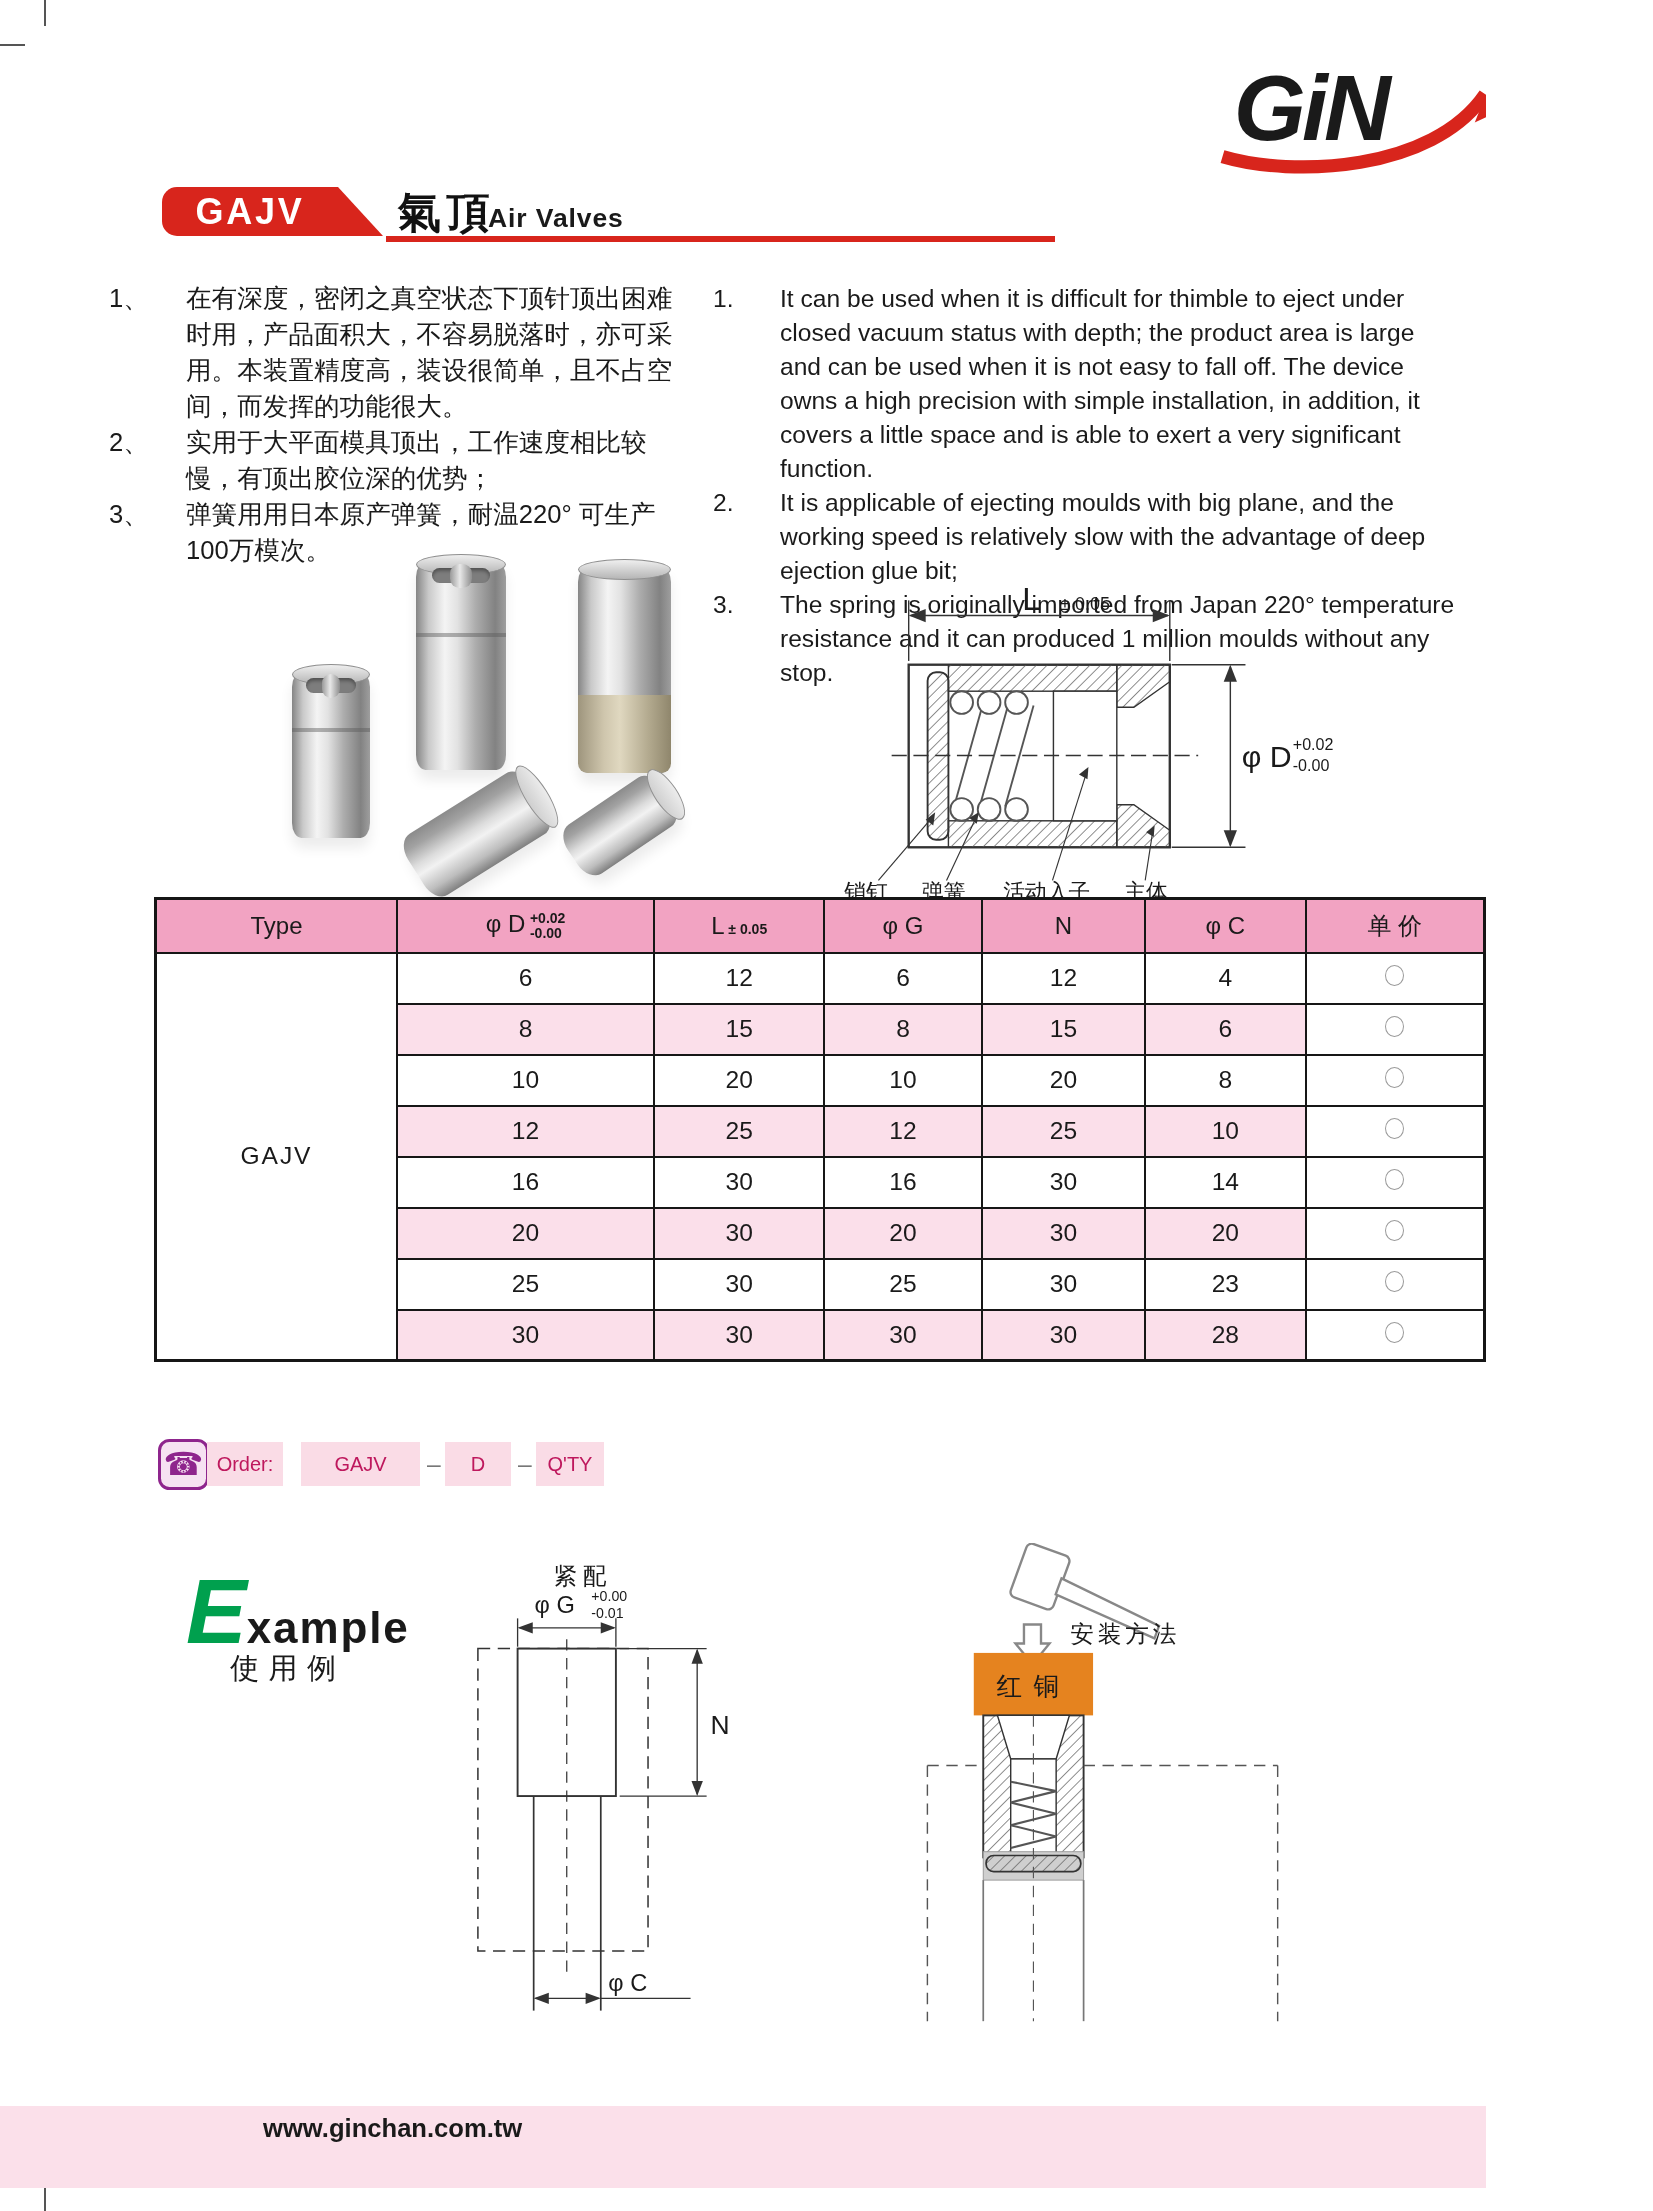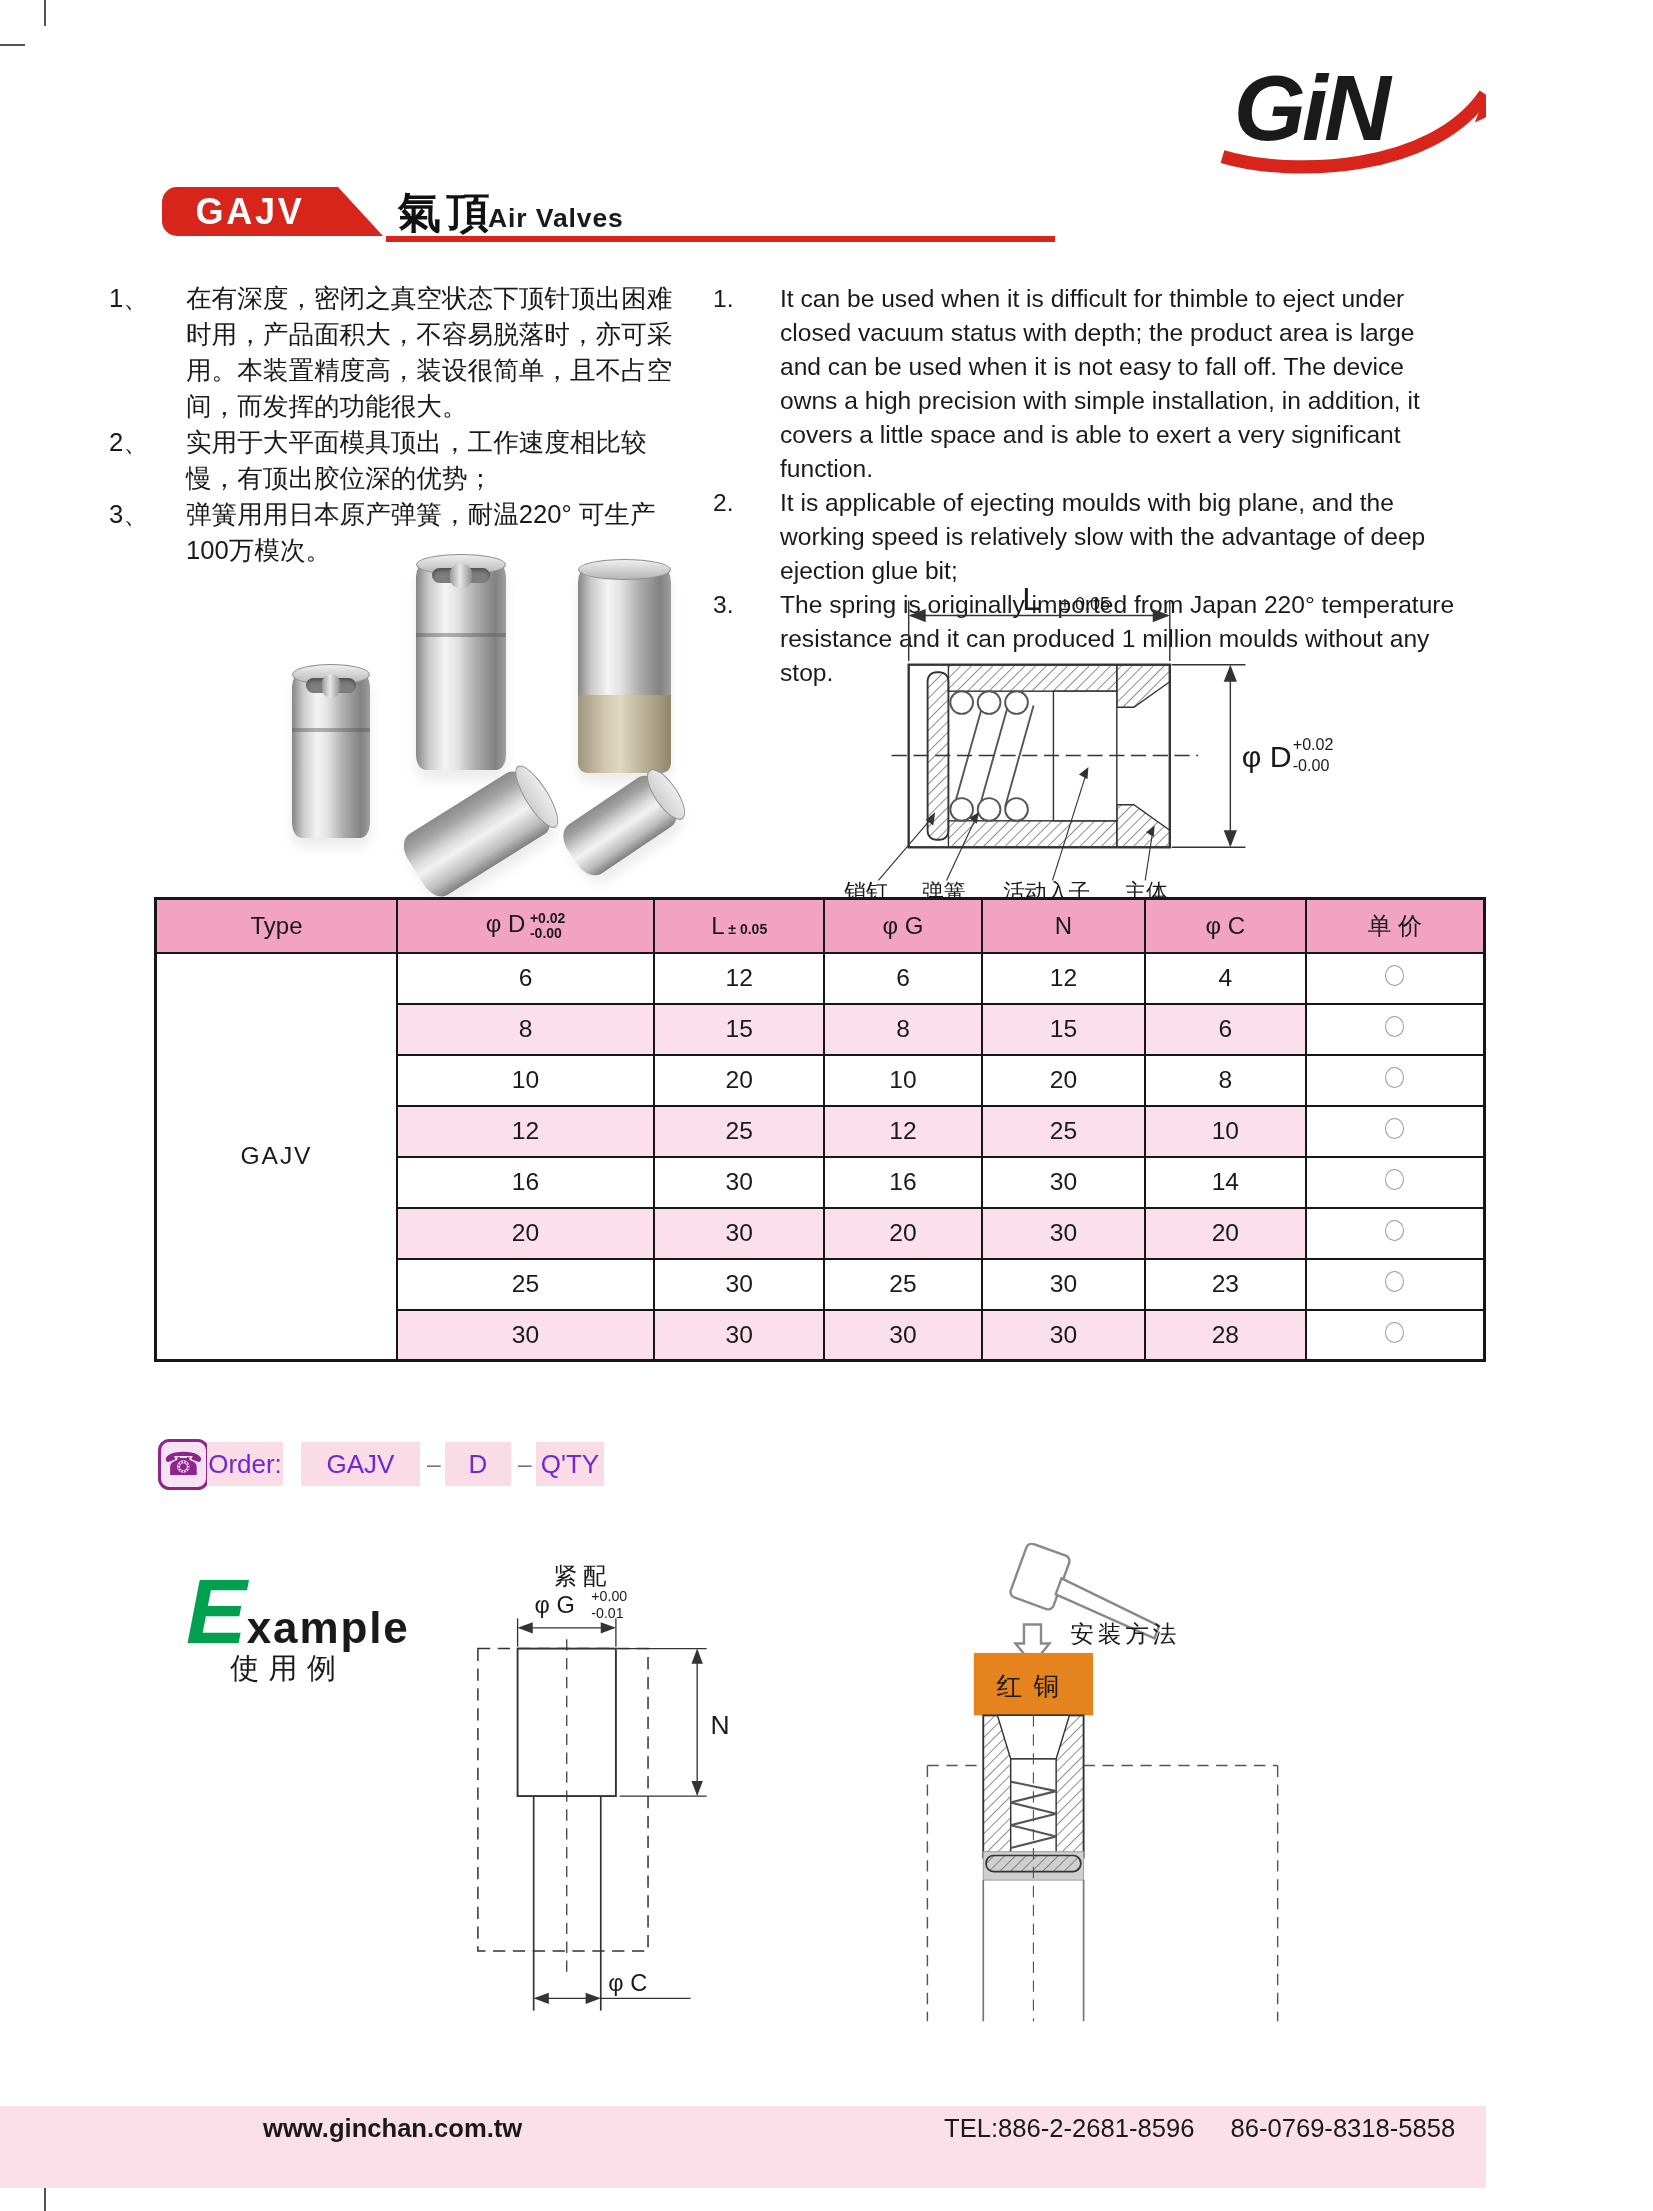--- a/index.html
+++ b/index.html
@@ -61,22 +61,22 @@
 .spec-table td{height:51px;font-size:24.6px;}
 .row-pink .num-cell{background:var(--row-pink);}
 .type-cell{font-size:25.6px;letter-spacing:1.9px;background:#fff;}
 .tol-stack{display:inline-flex;flex-direction:column;font-size:14px;line-height:15px;text-align:left;
   vertical-align:middle;margin-left:4.7px;font-weight:bold;}
 .tol-small{font-size:14px;font-weight:bold;margin-left:3.8px;}
 .price-circle{display:inline-block;width:19px;height:21px;border:1.9px solid #9a9a9a;border-radius:50%;}
 
 .ordericon{position:absolute;left:158px;top:1439px;width:51px;height:51px;background:#F6E2F2;
   border:3.8px solid var(--purple);border-radius:11.4px;color:var(--purple);font-size:32px;line-height:44px;text-align:center;}
-.orderbox{position:absolute;height:44px;top:1442px;background:var(--box-pink);color:#6d28d9;
-  font-size:26px;text-align:center;line-height:44px;}
+.orderbox{position:absolute;height:44px;top:1442px;background:var(--box-pink);color:#be185d;
+  font-size:20px;text-align:center;line-height:44px;}
 .ordersep{position:absolute;top:1442px;height:44px;line-height:44px;font-size:24.6px;color:#777;}
 
 .ex-title{position:absolute;left:186px;top:1560px;}
 .ex-title .big{font-size:91px;font-weight:bold;font-style:italic;color:var(--green);}
 .ex-title .rest{font-size:44px;font-weight:bold;color:#1a1a1a;letter-spacing:1.9px;}
 .ex-sub{position:absolute;left:230px;top:1649px;font-size:29px;color:#1a1a1a;letter-spacing:9.5px;}
 
 .sidetab{position:absolute;left:1582px;top:888px;width:71px;height:191px;background:var(--tab-pink);
   border-radius:28px 0 0 28px;display:flex;align-items:center;justify-content:center;}
 .sidetab span{writing-mode:vertical-rl;font-size:17px;color:#3a3a3a;letter-spacing:5.7px;}
@@ -388,19 +388,16 @@
     <line x1="400" y1="235" x2="400" y2="505" stroke="#555" stroke-width="1.5" stroke-dasharray="12 8"></line>
     <line x1="142" y1="182" x2="142" y2="505" stroke="#555" stroke-width="1.2" stroke-dasharray="12 8"></line>
   </svg>
 
   <div class="sidetab">
     <span>氣頂系列</span>
   </div>
 
   <div class="footbar"></div>
   <div class="footurl">www.ginchan.com.tw</div>
-  <div class="foottel">
-    <span>TEL:886-2-2681-8596</span><span class="gap"></span><span>86-0769-8318-5858</span>
-  </div>
   <div class="b12">B12</div>
 
 </div>
 
 
 </body></html>

